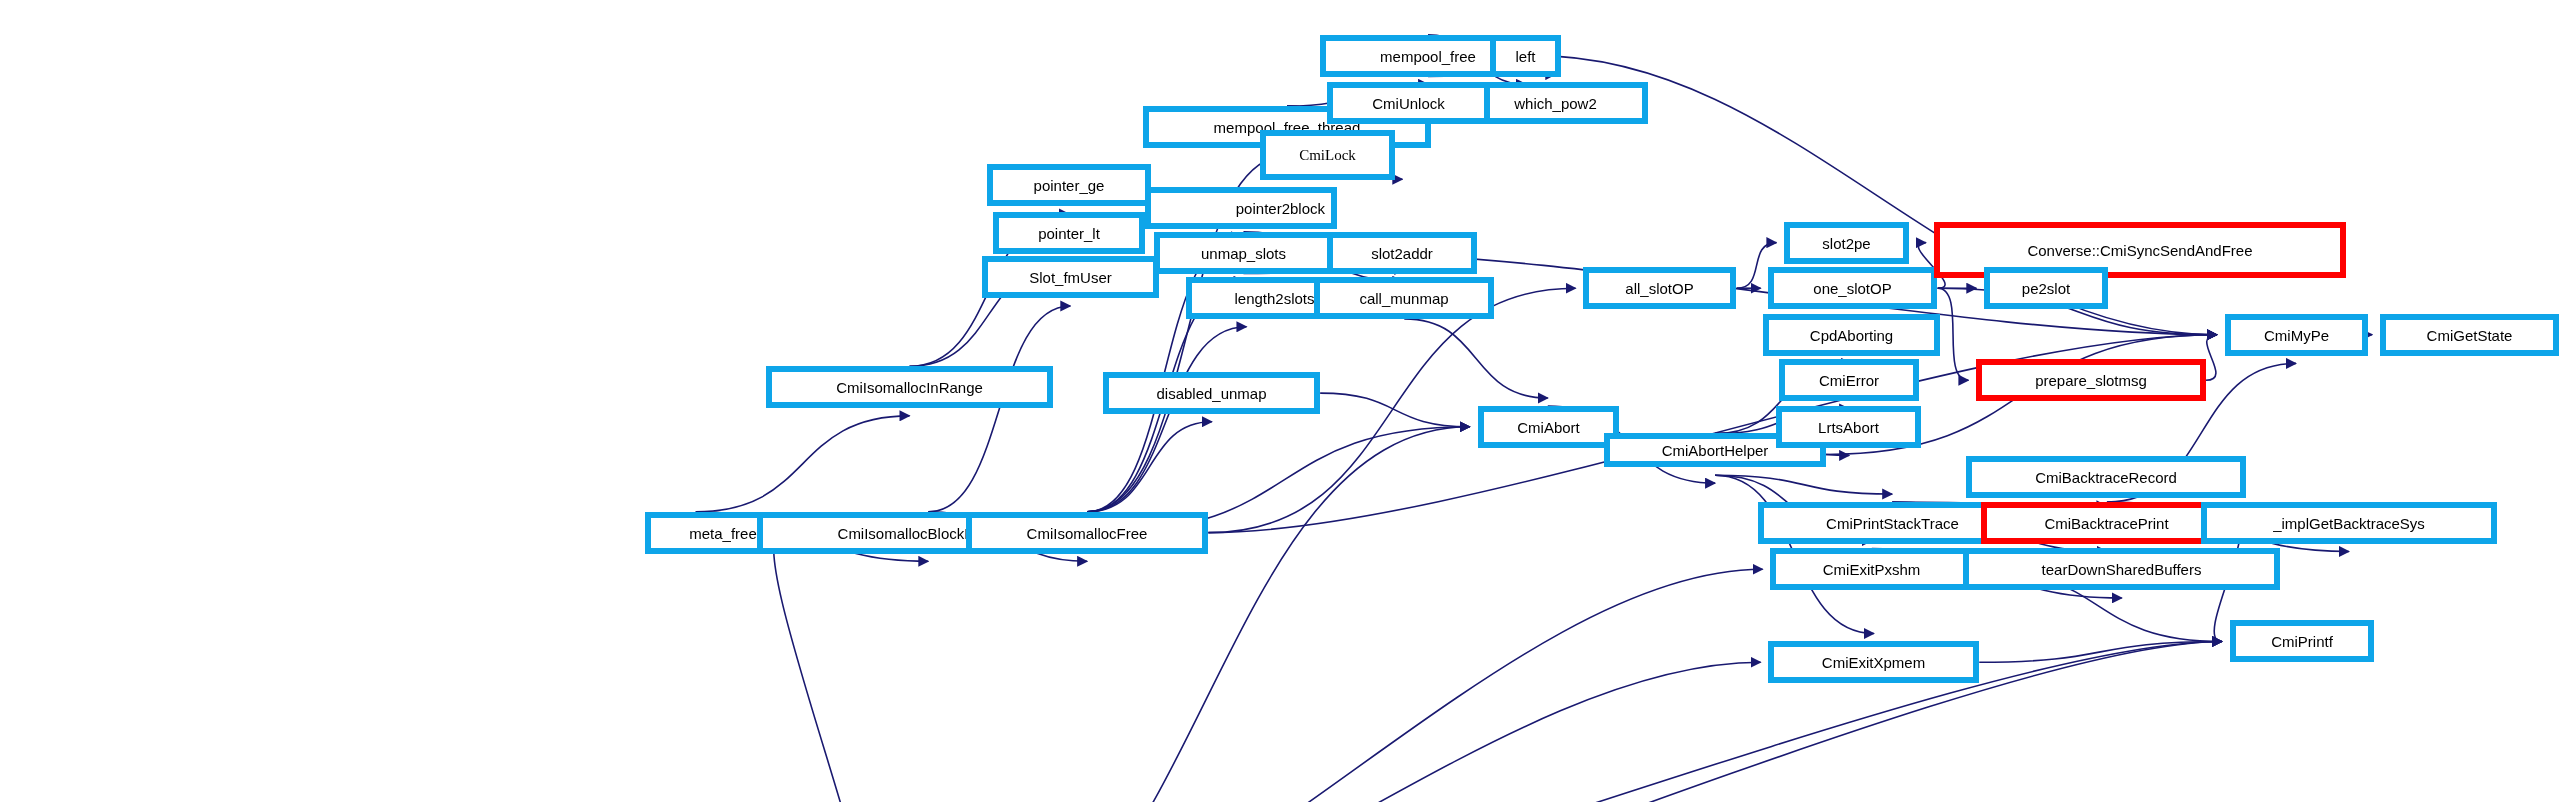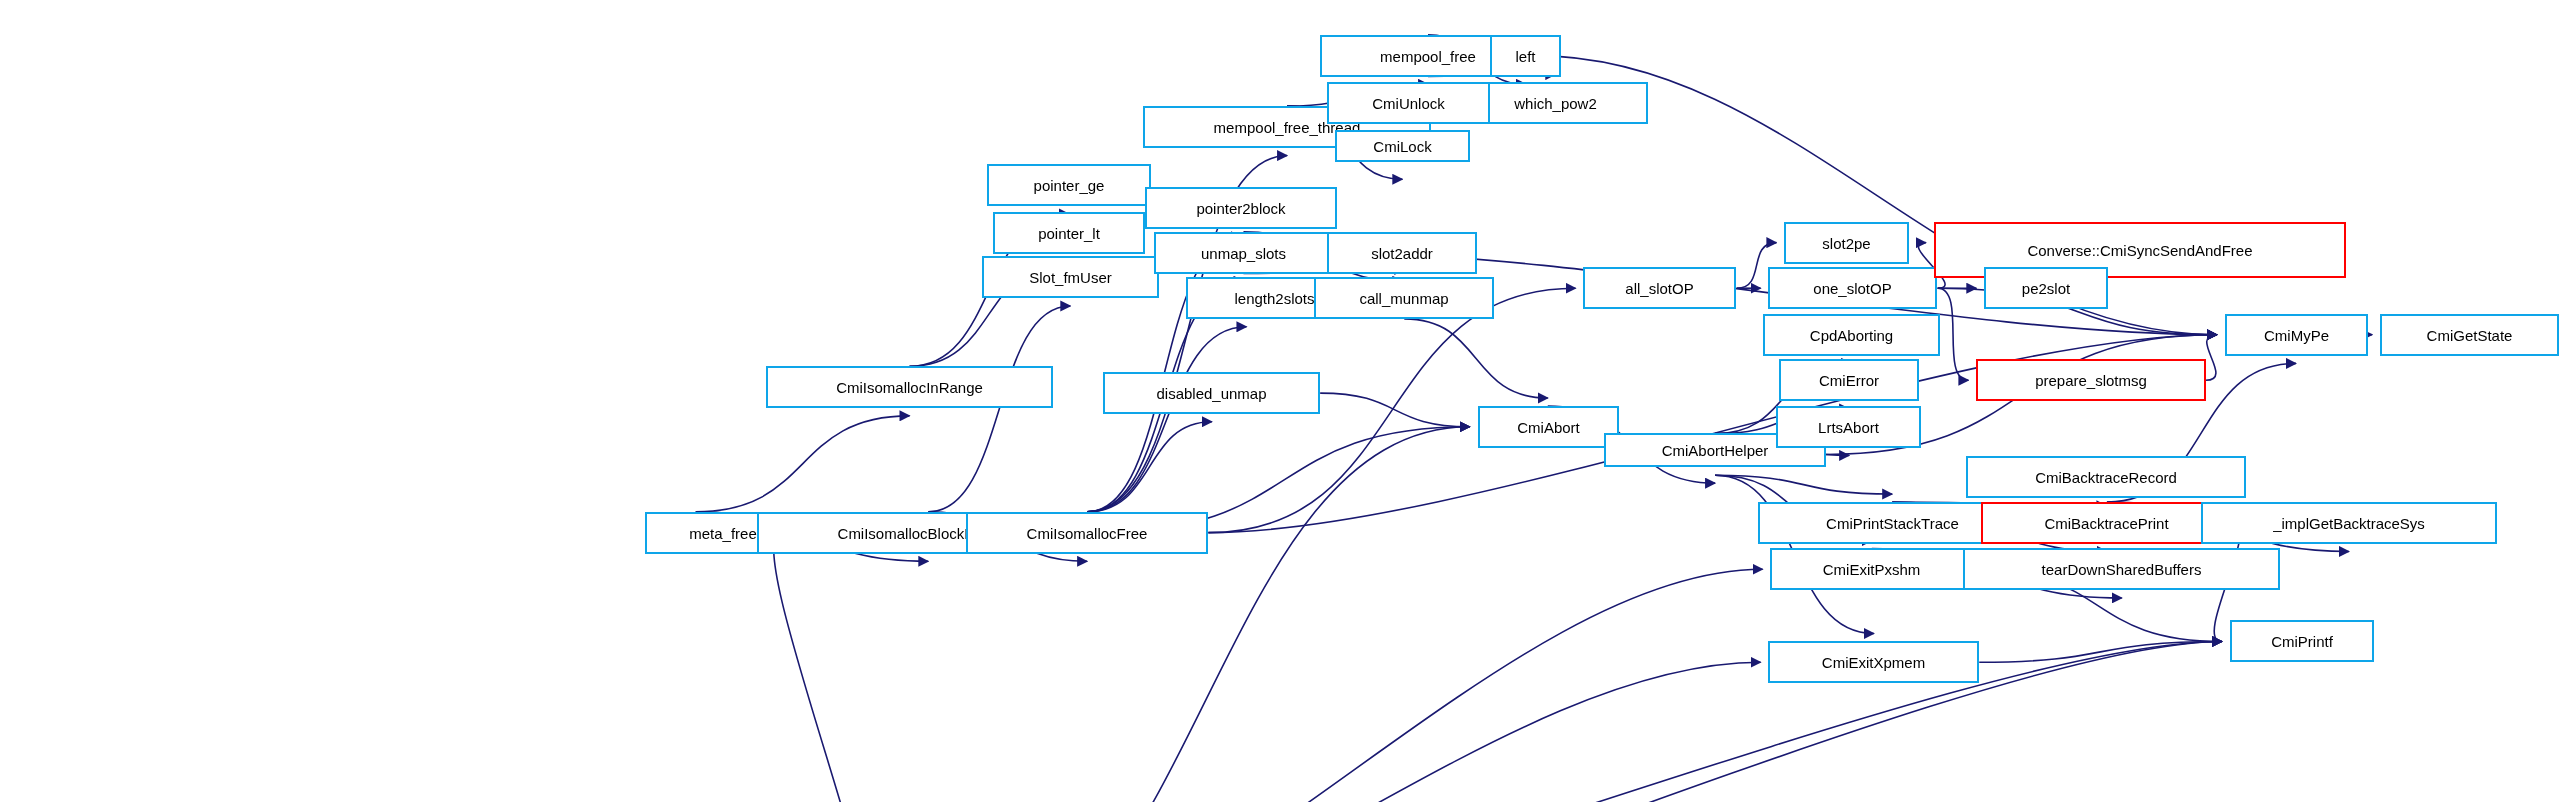--- a/index.html
+++ b/index.html
@@ -19,21 +19,21 @@
     position: absolute;
     left: 0;
     top: 0;
     width: 2576px;
     height: 803px;
     pointer-events: none;
   }
   .node {
     position: absolute;
     box-sizing: border-box;
-    border: 2px solid #0ea5e9;
+    border: 6px solid #0ea5e9;
     background: #ffffff;
     color: #000000;
     font-size: 15px;
     line-height: 1;
     display: flex;
     align-items: center;
     justify-content: center;
     white-space: nowrap;
     letter-spacing: 0px;
     z-index: 5;
@@ -153,24 +153,24 @@
       </div>
       <div class="node" style="left: 1490px; top: 35px; width: 71px; height: 42px;">
         <span class="node-label">left</span>
       </div>
       <div class="node" style="left: 1463px; top: 82px; width: 185px; height: 42px;">
         <span class="node-label">which_pow2</span>
       </div>
       <div class="node" style="left: 1327px; top: 82px; width: 163px; height: 42px;">
         <span class="node-label">CmiUnlock</span>
       </div>
-      <div class="node" style="left: 1335px; top: 130px; width: 135px; height: 32px;">
+      <div class="node" style="left: 1260px; top: 130px; width: 135px; height: 50px; font-family: Liberation Serif, serif;">
         <span class="node-label">CmiLock</span>
       </div>
-      <div class="node" style="left: 1145px; top: 187px; width: 192px; height: 42px;">
+      <div class="node" style="left: 1145px; top: 187px; width: 192px; height: 42px; justify-content: flex-end;">
         <span class="node-label">pointer2block</span>
       </div>
       <div class="node" style="left: 1154px; top: 232px; width: 179px; height: 42px;">
         <span class="node-label">unmap_slots</span>
       </div>
       <div class="node" style="left: 1158px; top: 277px; width: 177px; height: 42px; margin-left: 28px;">
         <span class="node-label">length2slots</span>
       </div>
       <div class="node" style="left: 1327px; top: 232px; width: 150px; height: 42px;">
         <span class="node-label">slot2addr</span>

